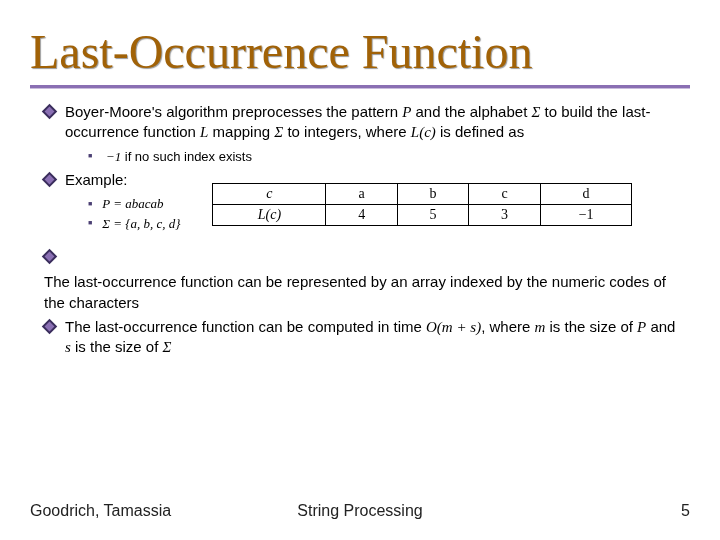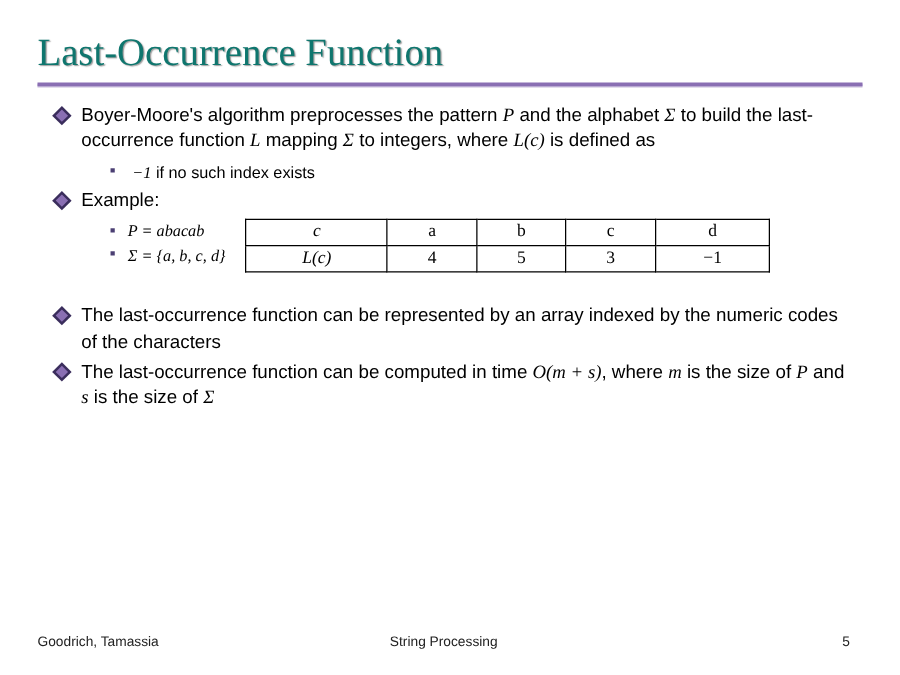--- a/index.html
+++ b/index.html
@@ -6,22 +6,22 @@
   html, body { width: 720px; height: 540px; }
   body {
     font-family: Verdana, Tahoma, Geneva, sans-serif;
     background: #fff;
     color: #000;
     position: relative;
     padding: 24px 30px 0 30px;
   }
   .title {
     font-family: "Times New Roman", Times, serif;
-    font-size: 31px;
-    color: #0f766e;
+    font-size: 48px;
+    color: #a16207;
     margin-bottom: 6px;
     text-shadow: 1px 1px 1px #999;
   }
   .rule {
     height: 3px;
     background: #8a6fb3;
     box-shadow: 0 1px 0 #c9bcdc;
     margin-bottom: 14px;
   }
   .content { padding: 0 8px 0 14px; }
@@ -61,22 +61,22 @@
     font-size: 7px;
     color: #4b3f73;
     display: inline-block;
     vertical-align: middle;
     margin-right: 10px;
     position: relative;
     top: -1px;
   }
   .example-block {
     display: flex;
-    align-items: flex-end;
-    gap: 16px;
+    align-items: center;
+    gap: 32px;
     margin-top: 2px;
   }
   .example-left { flex-shrink: 0; }
   .example-left .sub-list { margin-left: 44px; }
   table.lc {
     border-collapse: collapse;
     font-size: 14px;
     margin-top: 2px;
     width: 420px;
   }
@@ -89,25 +89,25 @@
     font-family: "Times New Roman", serif;
   }
   table.lc td { font-style: normal; }
   table.lc tr:first-child td:first-child,
   table.lc tr:last-child td:first-child { font-style: italic; font-family: "Times New Roman", serif; }
   .it { font-style: italic; font-family: "Times New Roman", serif; }
   .footer {
     position: absolute;
     bottom: 20px;
     left: 30px;
-    right: 40px;
+    right: 30px;
     display: flex;
     justify-content: space-between;
     align-items: center;
-    font-size: 11px;
+    font-size: 16px;
     color: #222;
   }
   .footer .center { position: absolute; left: 50%; transform: translateX(-50%); }
 </style>
 </head>
 <body>
 
 <div class="title">Last-Occurrence Function</div>
 <div class="rule"></div>
 
@@ -150,21 +150,21 @@
         <td class="it">L(c)</td>
         <td>4</td>
         <td>5</td>
         <td>3</td>
         <td>−1</td>
       </tr>
     </tbody>
       </table>
   </div>
 
-  <div class="bullet-row" style="margin-top:25px;">
+  <div class="bullet-row" style="margin-top:10px;flex-direction:column;">
     <span class="diamond"></span>
     <div>The last-occurrence function can be represented by an array indexed by the numeric codes of the characters</div>
   </div>
 
   <div class="bullet-row">
     <span class="diamond"></span>
     <div>
       <span>The last-occurrence function can be computed in time </span><span class="it">O(m + s)</span><span>, where </span><span class="it">m</span><span> is the size of </span><span class="it">P</span><span> and </span><span class="it">s</span><span> is the size of </span><span class="it">Σ</span>
     </div>
   </div>

